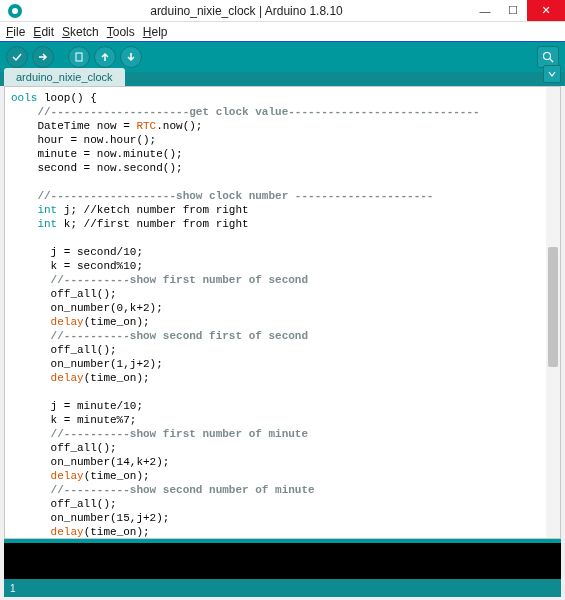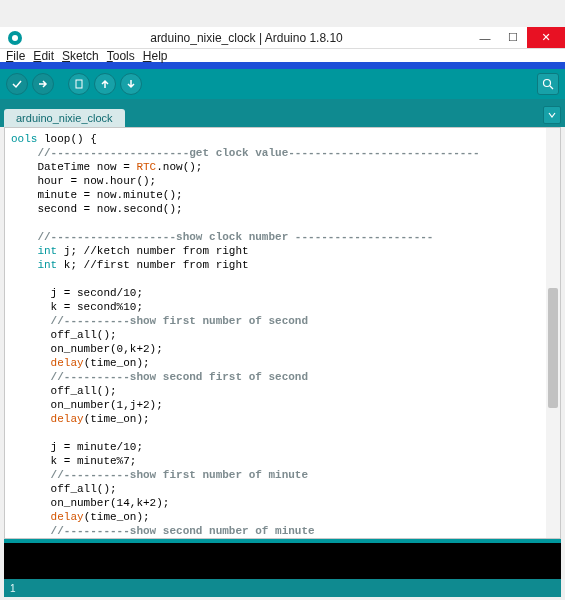--- a/index.html
+++ b/index.html
@@ -12,21 +12,20 @@
     overflow: hidden;
     display: flex;
     flex-direction: column;
   }
   .title-bar {
     height: 22px;
     background: #fff;
     display: flex;
     align-items: center;
     border-bottom: 1px solid #ddd;
-    margin-top: 27px;
   }
   .title-bar .app-icon {
     width: 14px; height: 14px;
     background: #00979d;
     border-radius: 50%;
     margin-left: 8px;
     position: relative;
   }
   .title-bar .app-icon::after{
     content:""; position:absolute; width:6px;height:6px;
@@ -50,21 +49,21 @@
 
   .menu-bar {
     height: 20px;
     background: #fff;
     display: flex;
     align-items: center;
     gap: 8px;
     padding: 0 6px;
     font-size: 12px;
     color: #222;
-    border-bottom: 7px solid #1d4ed8;
+    border-bottom: 1px solid #1d4ed8;
   }
   .menu-bar span { cursor: default; }
   .menu-bar span .ul { text-decoration: underline; }
 
   .toolbar {
     height: 30px;
     background: #00979d;
     display: flex;
     align-items: center;
     padding: 0 6px;
@@ -84,21 +83,21 @@
   .serial-btn {
     width: 22px; height: 22px;
     border-radius: 3px;
     background: #17a1a8;
     border: 1px solid #0b7a80;
     display:flex;align-items:center;justify-content:center;
     color:#fff;
   }
 
   .tab-strip {
-    height: 28px;
+    height: 14px;
     background: #0f8a90;
     display: flex;
     align-items: flex-end;
     padding: 0 4px;
   }
   .tab {
     background: #d8e9ea;
     color: #0f6a70;
     font-size: 11px;
     padding: 3px 12px 3px 12px;

